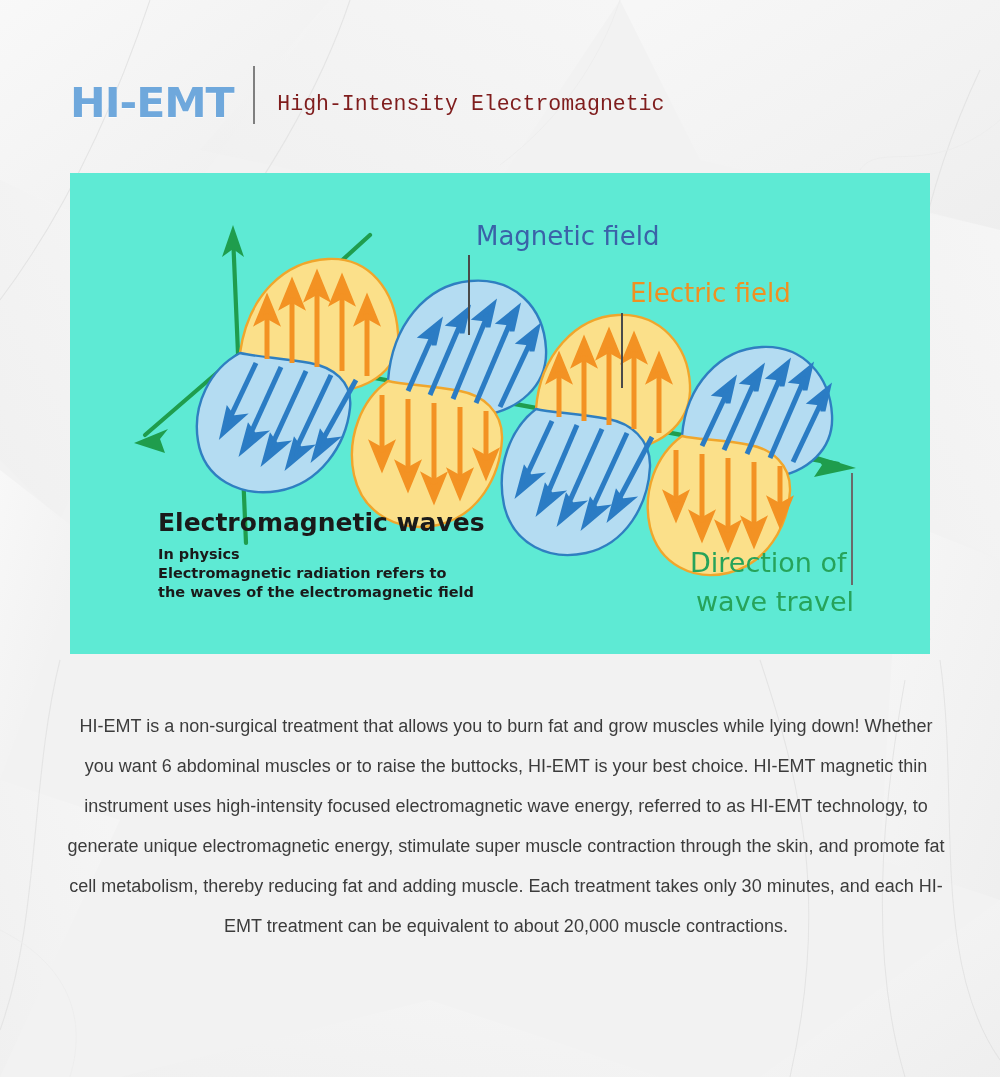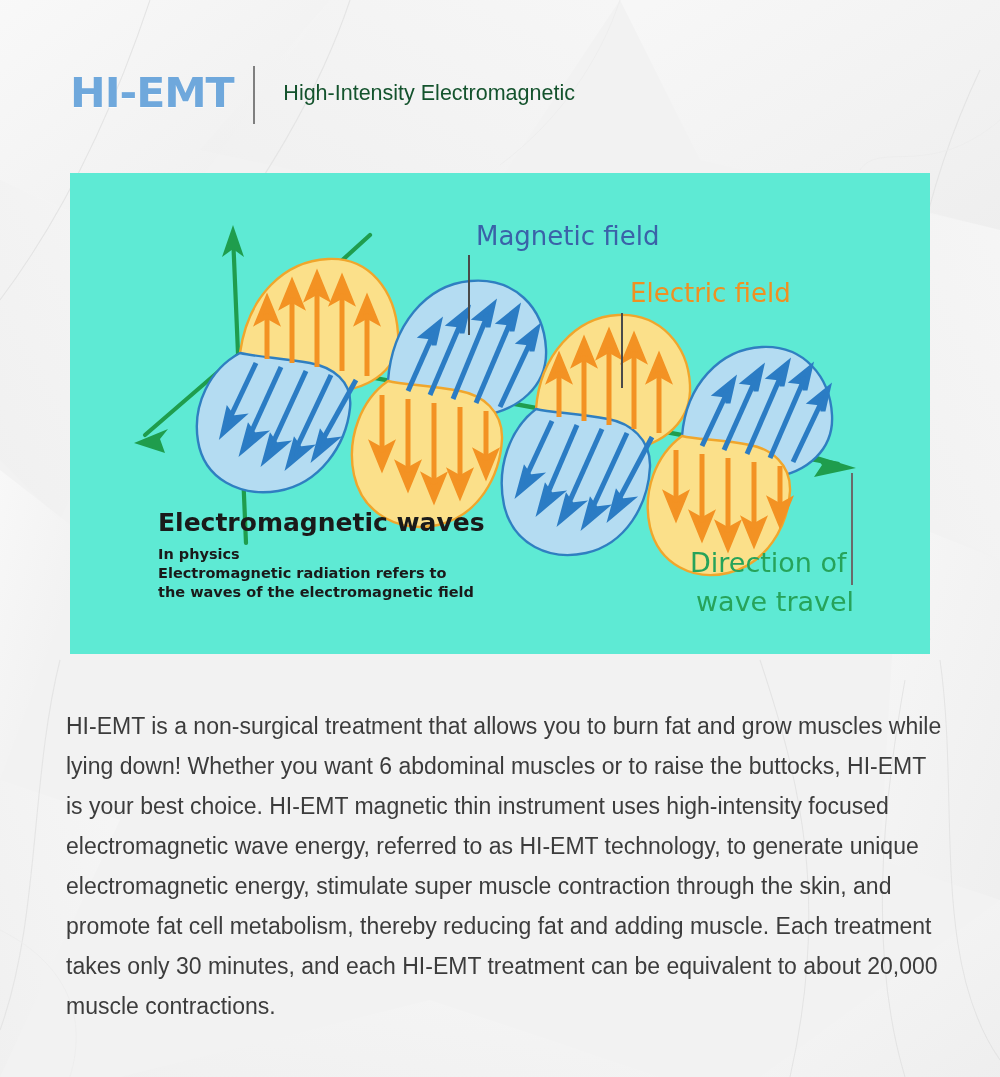--- a/index.html
+++ b/index.html
@@ -10,56 +10,56 @@
     font-family:"Liberation Sans", sans-serif;
     color:#333;
     overflow:hidden;
     position:relative;
   }
   
   #bg-texture{position:absolute;inset:0;z-index:0;pointer-events:none;}
   #page{position:relative;z-index:1;width:1000px;height:1077px;}
 
   
-  .header{position:absolute;left:70px;top:56px;display:flex;align-items:center;}
+  .header{position:absolute;left:70px;top:56px;display:flex;align-items:flex-end;}
   .logo{
     font-family:"DejaVu Sans", sans-serif;
     font-weight:bold;
     font-size:41px;
     letter-spacing:-1px;
     color:#6fa8dc;
     line-height:1;
     transform:scaleX(1.04);
     transform-origin:left center;
     margin-top:6px;
     text-shadow:0 1px 0 rgba(255,255,255,.6);
   }
   .divider{
     width:2px;height:58px;margin-left:26px;margin-top:10px;
     background:#6b6b6b;opacity:.85;
   }
   .subtitle{
-    margin-left:28px;margin-top:6px;
-    font-size:21.5px;line-height:39px;color:#14532d;
-    font-family:Liberation Sans, sans-serif;
+    margin-left:22px;margin-top:6px;
+    font-size:21.5px;line-height:39px;color:#7f1d1d;
+    font-family:Liberation Mono, monospace;
     white-space:nowrap;
   }
 
   
   .card{
     position:absolute;left:70px;top:173px;width:860px;height:481px;
     background:#5eead4;
   }
   .card svg{display:block;}
 
   
   .copy{
     position:absolute;left:66px;top:706px;width:880px;
-    font-size:23px;line-height:40px;color:#3c3c3c;
-    text-align:left;
+    font-size:18px;line-height:40px;color:#3c3c3c;
+    text-align:center;
     font-family:"Liberation Sans", sans-serif;
   }
   .copy p{margin:0;}
 </style>
 </head>
 <body>
 
 <svg id="bg-texture" width="1000" height="1077" viewBox="0 0 1000 1077" aria-hidden="true">
   <defs>
     <linearGradient id="facetA" x1="0" y1="0" x2="1" y2="1">

